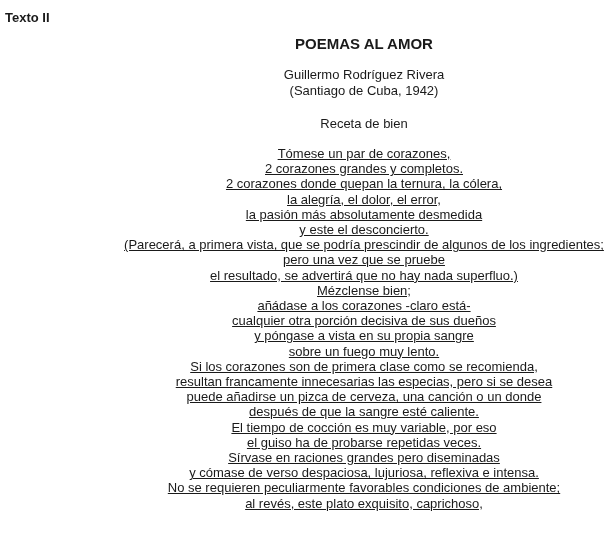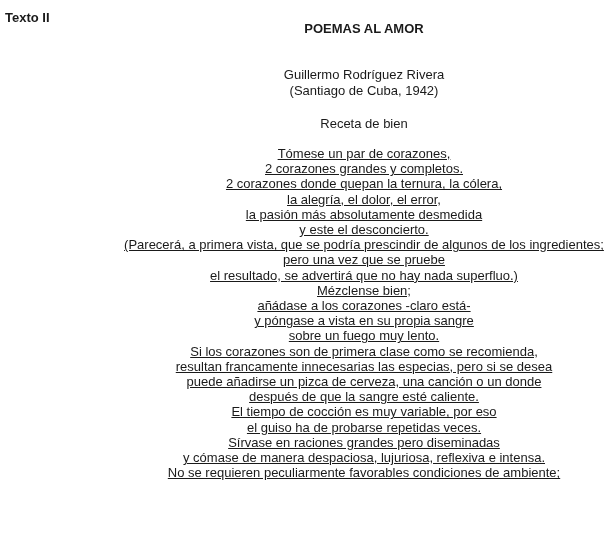--- a/index.html
+++ b/index.html
@@ -8,21 +8,21 @@
     font-family: "Liberation Sans", sans-serif; color: #1a1a1a;
   }
   .heading {
     position: absolute; left: 5px; top: 2px;
     font-size: 13px; font-weight: bold; color: #1a1a1a; margin-top: 8px;
   }
   .center-col {
     position: absolute; left: 114px; width: 500px; text-align: center;
     font-size: 13px;
   }
-  .title { top: 21px; font-weight: bold; font-size: 13px; }
+  .title { top: 35px; font-weight: bold; font-size: 15px; }
   .author { top: 67px; line-height: 16px; }
   .poem-title { top: 116px; }
   .poem {
     top: 146px; line-height: 15.2px;
   }
   .poem div { white-space: nowrap; text-decoration: underline; }
 </style>
 </head>
 <body>
 
@@ -42,24 +42,26 @@
   <div>2 corazones grandes y completos.</div>
   <div>2 corazones donde quepan la ternura, la cólera,</div>
   <div>la alegría, el dolor, el error,</div>
   <div>la pasión más absolutamente desmedida</div>
   <div>y este el desconcierto.</div>
   <div>(Parecerá, a primera vista, que se podría prescindir de algunos de los ingredientes;</div>
   <div>pero una vez que se pruebe</div>
   <div>el resultado, se advertirá que no hay nada superfluo.)</div>
   <div>Mézclense bien;</div>
   <div>añádase a los corazones -claro está-</div>
+  <div>cualquier otra porción decisiva de sus dueños</div>
   <div>y póngase a vista en su propia sangre</div>
   <div>sobre un fuego muy lento.</div>
   <div>Si los corazones son de primera clase como se recomienda,</div>
   <div>resultan francamente innecesarias las especias, pero si se desea</div>
   <div>puede añadirse un pizca de cerveza, una canción o un donde</div>
   <div>después de que la sangre esté caliente.</div>
   <div>El tiempo de cocción es muy variable, por eso</div>
   <div>el guiso ha de probarse repetidas veces.</div>
   <div>Sírvase en raciones grandes pero diseminadas</div>
-  <div>y cómase de manera despaciosa, lujuriosa, reflexiva e intensa.</div>
+  <div>y cómase de verso despaciosa, lujuriosa, reflexiva e intensa.</div>
   <div>No se requieren peculiarmente favorables condiciones de ambiente;</div>
+  <div>al revés, este plato exquisito, caprichoso,</div>
 </div>
 
 </body></html>

